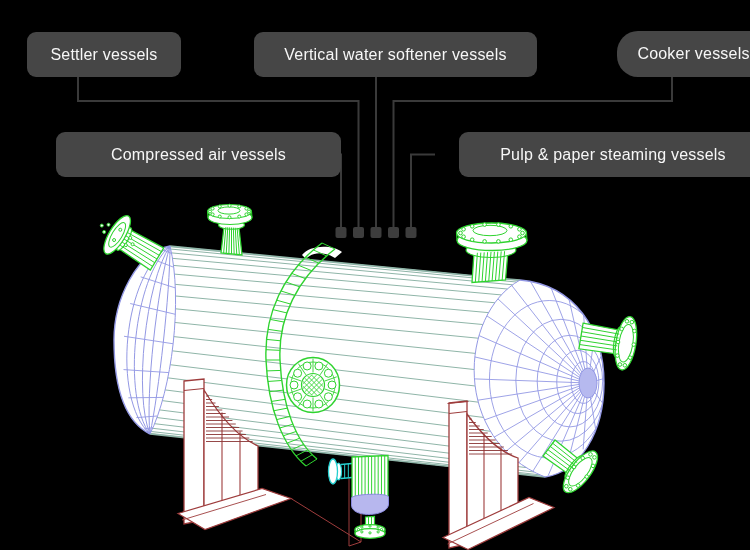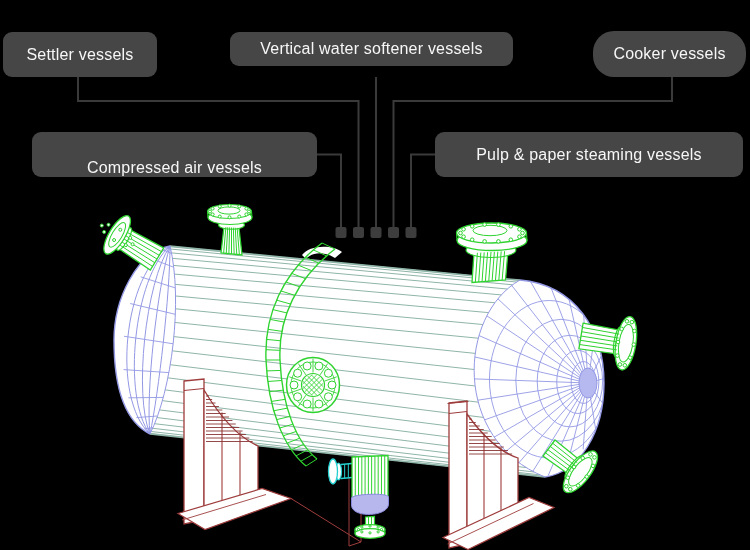--- a/index.html
+++ b/index.html
@@ -1,25 +1,25 @@
 <!DOCTYPE html>
 <html><head>
 <meta charset="utf-8">
 <style>
   html,body{margin:0;padding:0;background:#000;}
   .stage{position:relative;width:750px;height:550px;overflow:hidden;background:#000;
          font-family:"Liberation Sans", sans-serif;}
   #scene{position:absolute;left:0;top:0;}
   .callout{position:absolute;display:flex;align-items:center;justify-content:center;
            background:#464646;border-radius:9px;color:#f7f7f7;font-size:16px;
-           font-weight:500;letter-spacing:.2px;white-space:nowrap;}
+           font-weight:500;letter-spacing:.2px;white-space:nowrap;margin-left:24px;}
   #co-settler {left:3px;  top:32px;  width:154px; height:45px;}
-  #co-softener{left:230px;top:32px;  width:283px; height:34px;}
+  #co-softener{left:230px;top:32px;  width:283px; height:45px;}
   #co-cooker  {left:593px;top:31px;  width:153px; height:46px;border-radius:21px;}
-  #co-air     {left:32px; top:132px; width:285px; height:45px;align-items:flex-end;}
+  #co-air     {left:32px; top:132px; width:285px; height:45px;}
   #co-pulp    {left:435px;top:132px; width:308px; height:45px;}
 </style>
 </head>
 <body style="background: rgb(0, 0, 0);">
 
 <div class="stage">
 
 <svg id="scene" width="750" height="550" viewBox="0 0 750 550">
   <defs>
     <clipPath id="clip-rhead">

